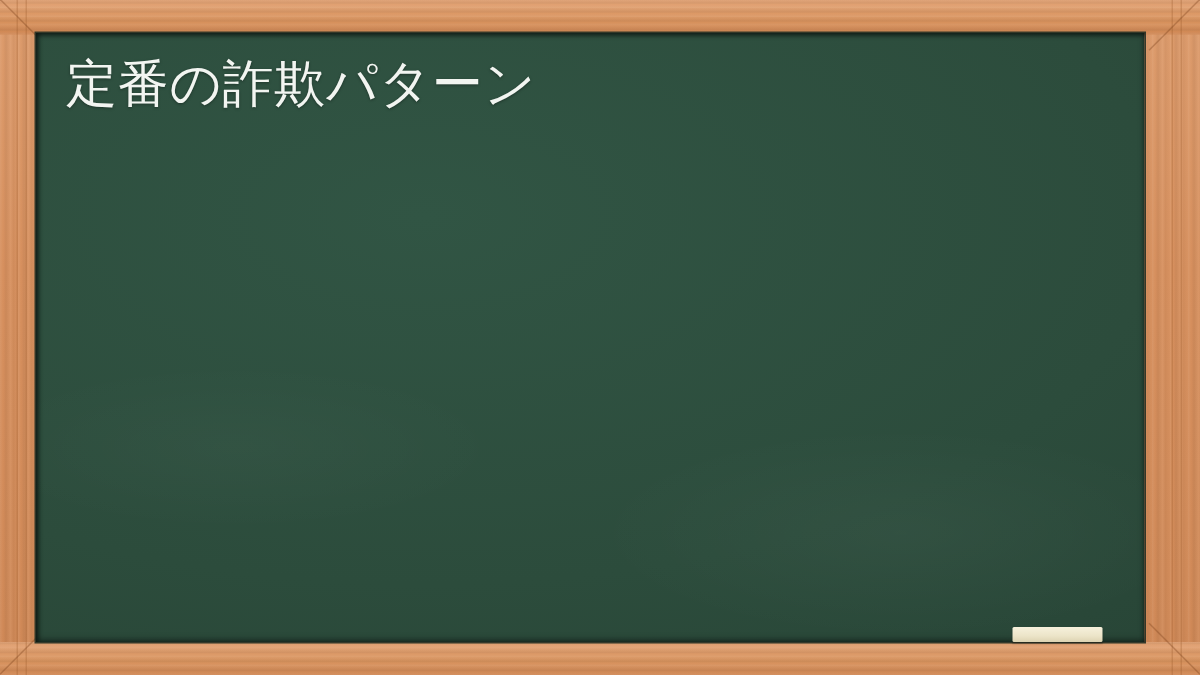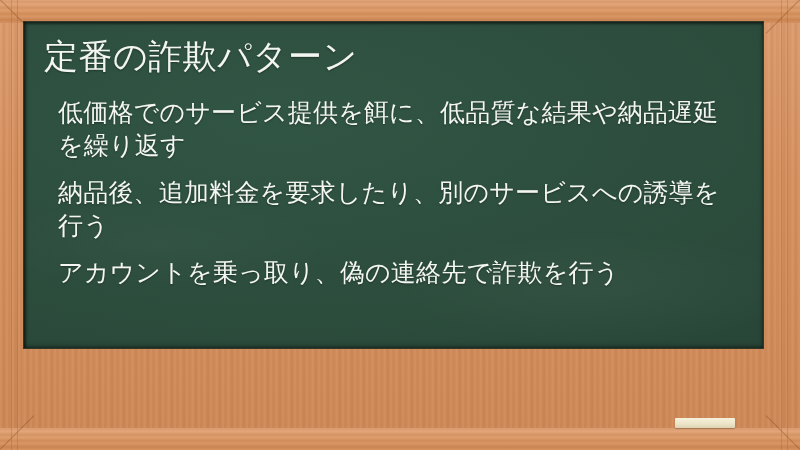--- a/index.html
+++ b/index.html
@@ -79,21 +79,21 @@
     width: 1px;
     background: rgba(150,85,40,0.28);
   }
 
   
   .board {
     position: absolute;
     left: 24px;
     top: 22px;
     width: 739px;
-    height: 326px;
+    height: 406px;
     background:
       radial-gradient(ellipse 120% 110% at 35% 30%, #315544 0%, #2c4c3c 55%, #264234 100%);
     box-shadow:
       inset 0 2px 3px rgba(0,0,0,0.45),
       inset 2px 0 3px rgba(0,0,0,0.40),
       inset 0 -2px 4px rgba(0,0,0,0.30),
       0 0 0 1px rgba(22,40,31,0.85);
   }
   
   .board::before {
@@ -168,24 +168,19 @@
     <div class="mitre mitre-tr"></div>
     <div class="mitre mitre-bl"></div>
     <div class="mitre mitre-br"></div>
   </div>
 
   <div class="board">
     <div class="board-content">
 
       <h1 class="slide-title">定番の詐欺パターン</h1>
 
-      <ul class="bullet-list">
-        <li class="bullet-item">低価格でのサービス提供を餌に、低品質な結果や納品遅延を繰り返す</li>
-        <li class="bullet-item">納品後、追加料金を要求したり、別のサービスへの誘導を行う</li>
-        <li class="bullet-item">アカウントを乗っ取り、偽の連絡先で詐欺を行う</li>
-      </ul>
 
     </div>
   </div>
 
   <div class="chalk-stick"></div>
 
 </div>
 
 </body></html>

